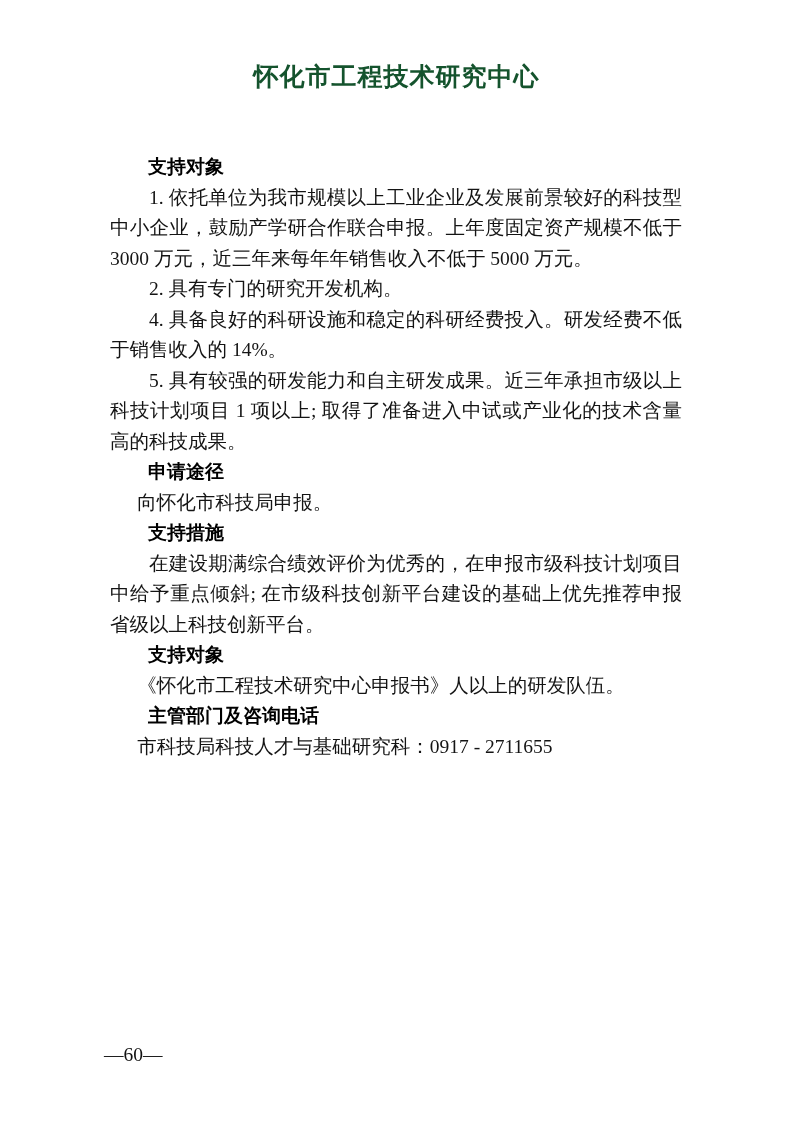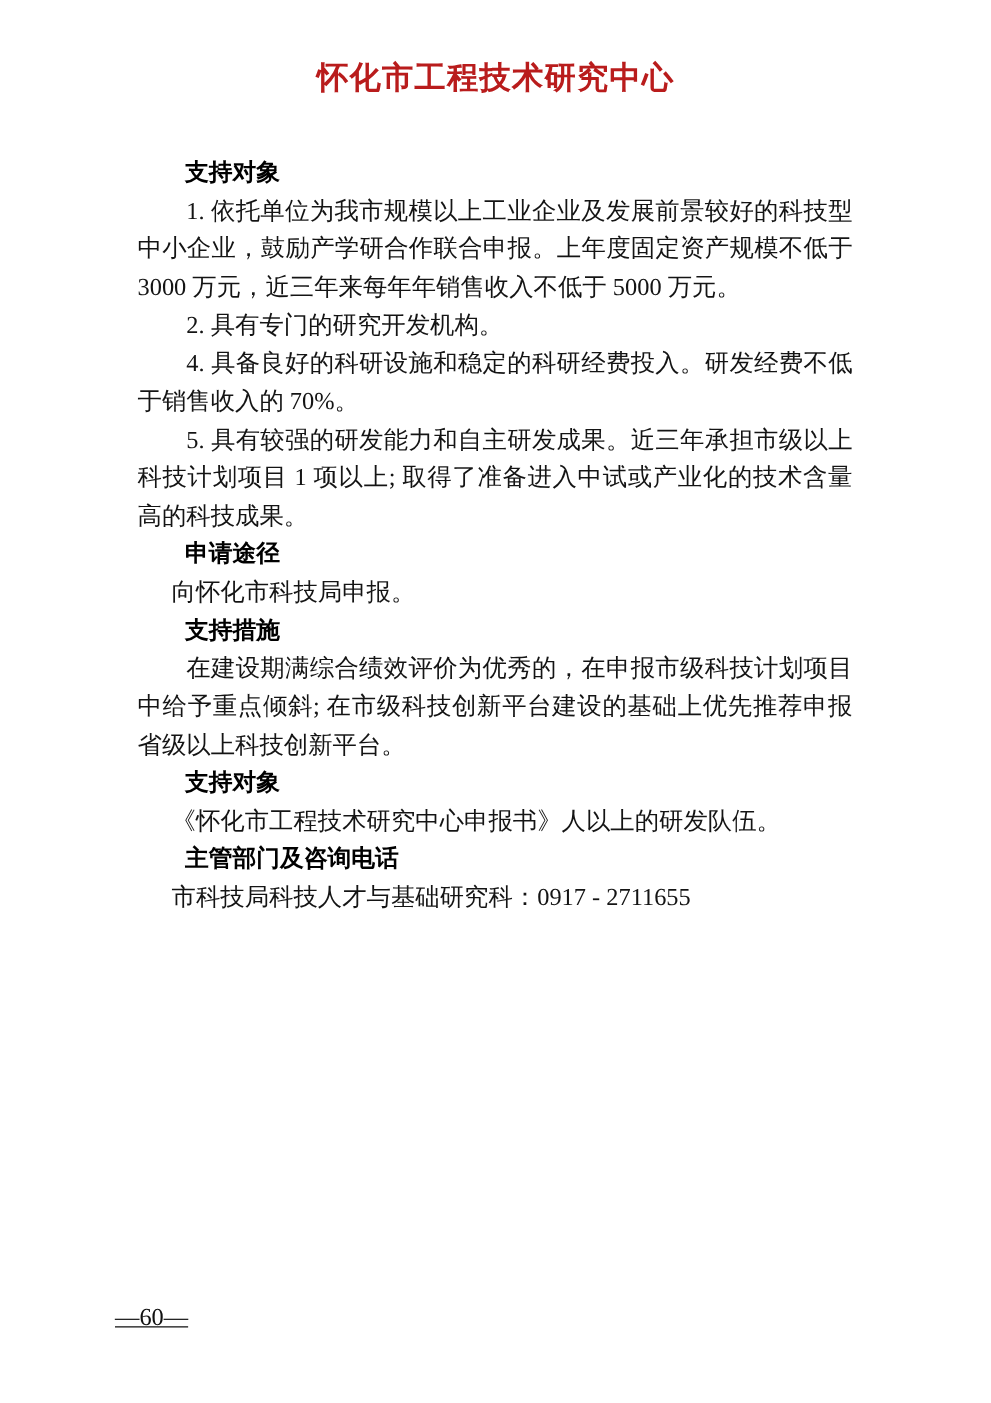--- a/index.html
+++ b/index.html
@@ -11,28 +11,28 @@
     position: relative;
     width: 793px;
     height: 1122px;
     background: #ffffff;
     color: #111111;
     overflow: hidden;
     font-family: "Liberation Serif", "DejaVu Serif", serif;
   }
   .doc-title {
     padding-top: 47px;
-    margin: 0;
+    margin: 14px;
     text-align: center;
     font-family: "Liberation Serif", "DejaVu Serif", serif;
     font-size: 25px;
     line-height: 32px;
     font-weight: bold;
     letter-spacing: 1px;
-    color: #b91c1c;
+    color: #14532d;
   }
   .content {
     margin: 0 111px 0 110px;
     padding-top: 45px;
     font-size: 19.5px;
     line-height: 30.5px;
     text-align: justify;
     text-align-last: left;
     color: #141414;
   }
@@ -50,43 +50,42 @@
     color: #000000;
   }
   .para-numbered {
     text-indent: 2em;
   }
   .para-info {
     text-indent: 1.4em;
   }
   .page-number {
     position: absolute;
-    left: 92px;
+    left: 104px;
     top: 1040px;
     font-family: "Liberation Serif", "DejaVu Serif", serif;
     font-size: 19.5px;
     line-height: 30.5px;
     color: #111111;
-    text-decoration: underline;
   }
 </style>
 </head>
 <body>
 
 <div class="page">
 
   <h1 class="doc-title">怀化市工程技术研究中心</h1>
 
   <div class="content">
 
     <div>
       <p class="section-heading">支持对象</p>
       <p class="para-numbered">1. 依托单位为我市规模以上工业企业及发展前景较好的科技型中小企业，鼓励产学研合作联合申报。上年度固定资产规模不低于 3000 万元，近三年来每年年销售收入不低于 5000 万元。</p>
       <p class="para-numbered">2. 具有专门的研究开发机构。</p>
-      <p class="para-numbered">4. 具备良好的科研设施和稳定的科研经费投入。研发经费不低于销售收入的 70%。</p>
+      <p class="para-numbered">4. 具备良好的科研设施和稳定的科研经费投入。研发经费不低于销售收入的 14%。</p>
       <p class="para-numbered">5. 具有较强的研发能力和自主研发成果。近三年承担市级以上科技计划项目 1 项以上; 取得了准备进入中试或产业化的技术含量高的科技成果。</p>
     </div>
 
     <div>
       <p class="section-heading">申请途径</p>
       <p class="para-info">向怀化市科技局申报。</p>
     </div>
 
     <div>
       <p class="section-heading">支持措施</p>

